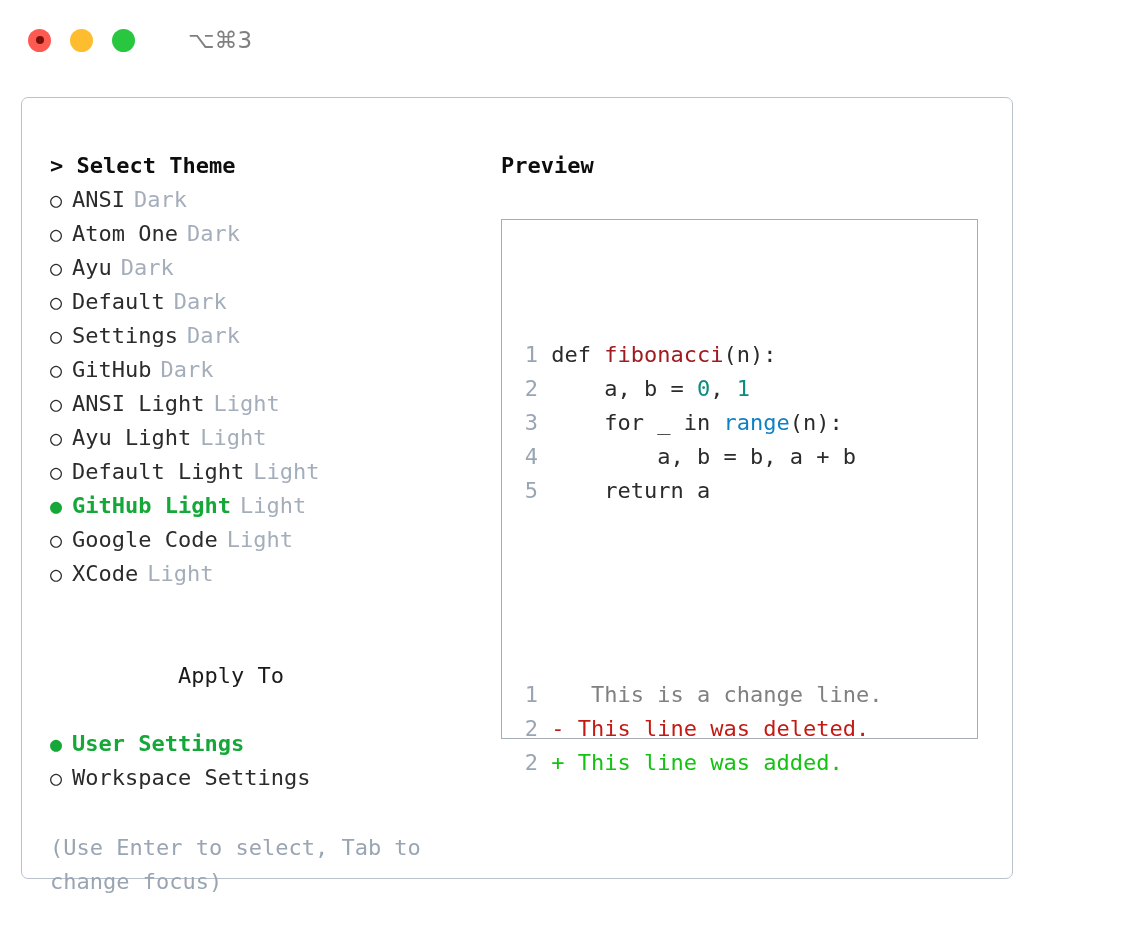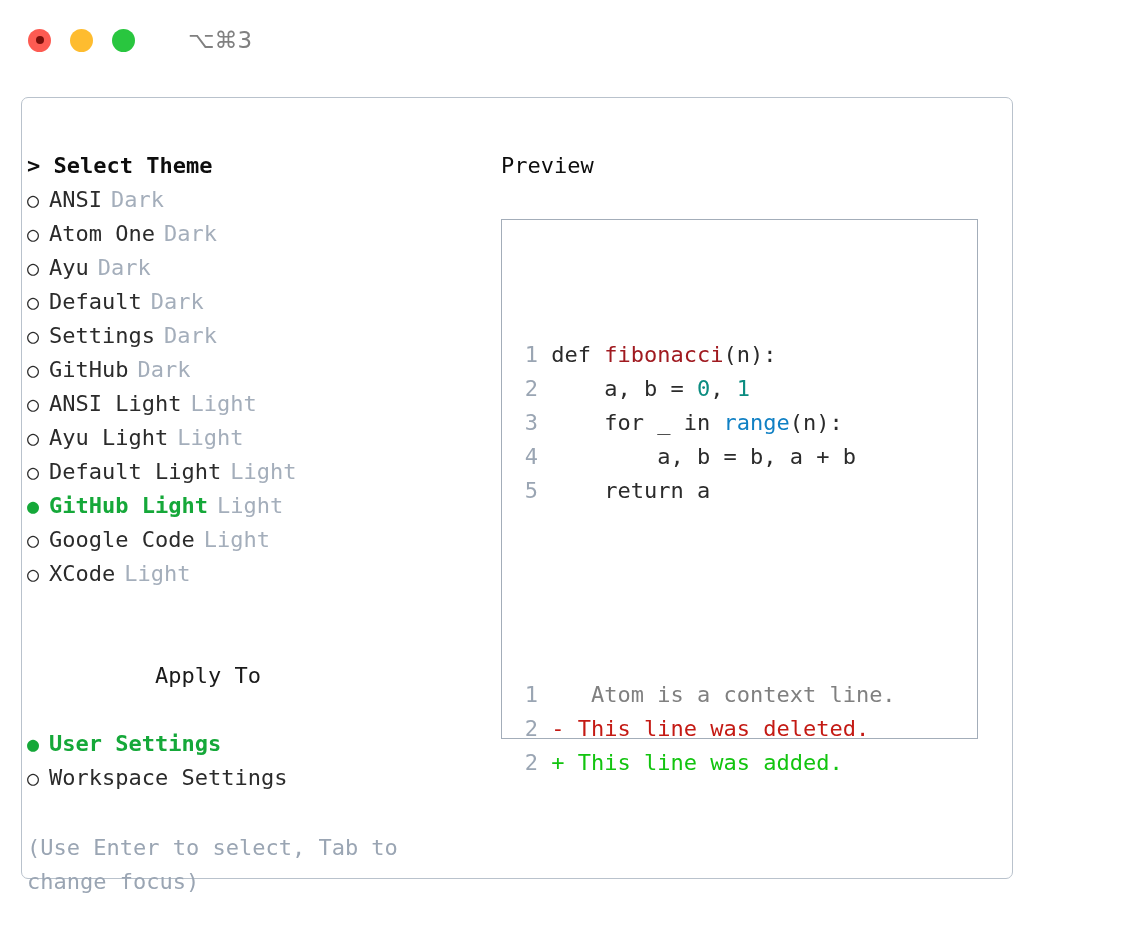--- a/index.html
+++ b/index.html
@@ -71,21 +71,21 @@
   }
   .panel-inner {
     position: absolute;
     left: 0; top: 0;
     width: 100%; height: 100%;
   }
 
   
   .left-col {
     position: absolute;
-    left: 5px;
+    left: 28px;
     top: 51px;
     width: 460px;
   }
   .section-head {
     font-size: 22px;
     font-weight: bold;
     color: #0d0d0d;
     line-height: 34px;
     white-space: pre;
   }
@@ -128,21 +128,21 @@
 
   
   .right-col {
     position: absolute;
     left: 479px;
     top: 51px;
     width: 500px;
   }
   .preview-head {
     font-size: 22px;
-    font-weight: normal;
+    font-weight: bold;
     color: #0d0d0d;
     line-height: 34px;
   }
   .preview-box {
     margin-top: 36px;
     width: 477px;
     height: 520px;
     border: 1.6px solid #a3adb9;
     box-sizing: border-box;
     background: #ffffff;
@@ -216,19 +216,19 @@
 
       <div class="hint">(Use Enter to select, Tab to change focus)</div>
     </div>
 
     <div class="right-col">
       <div class="preview-head">Preview</div>
       <div class="preview-box">
         <div class="code">
           <div id="code-block"><div class="code-line"><span class="ln">1</span><span class="tok-plain"> </span><span class="tok-plain">def </span><span class="tok-fn">fibonacci</span><span class="tok-plain">(n):</span></div><div class="code-line"><span class="ln">2</span><span class="tok-plain"> </span><span class="tok-plain">    a, b = </span><span class="tok-num">0</span><span class="tok-plain">, </span><span class="tok-num">1</span></div><div class="code-line"><span class="ln">3</span><span class="tok-plain"> </span><span class="tok-plain">    for _ in </span><span class="tok-call">range</span><span class="tok-plain">(n):</span></div><div class="code-line"><span class="ln">4</span><span class="tok-plain"> </span><span class="tok-plain">        a, b = b, a + b</span></div><div class="code-line"><span class="ln">5</span><span class="tok-plain"> </span><span class="tok-plain">    return a</span></div></div>
           <div class="blank-line"></div>
-          <div id="diff-block"><div class="code-line"><span class="ln">1</span><span class="diff-ctx">    Atom is a context line.</span></div><div class="code-line"><span class="ln">2</span><span class="diff-del"> - This line was deleted.</span></div><div class="code-line"><span class="ln">2</span><span class="diff-add"> + This line was added.</span></div></div>
+          <div id="diff-block"><div class="code-line"><span class="ln">1</span><span class="diff-ctx">    This is a change line.</span></div><div class="code-line"><span class="ln">2</span><span class="diff-del"> - This line was deleted.</span></div><div class="code-line"><span class="ln">2</span><span class="diff-add"> + This line was added.</span></div></div>
         </div>
       </div>
     </div>
 
   </div>
 </div>
 
 </body></html>

